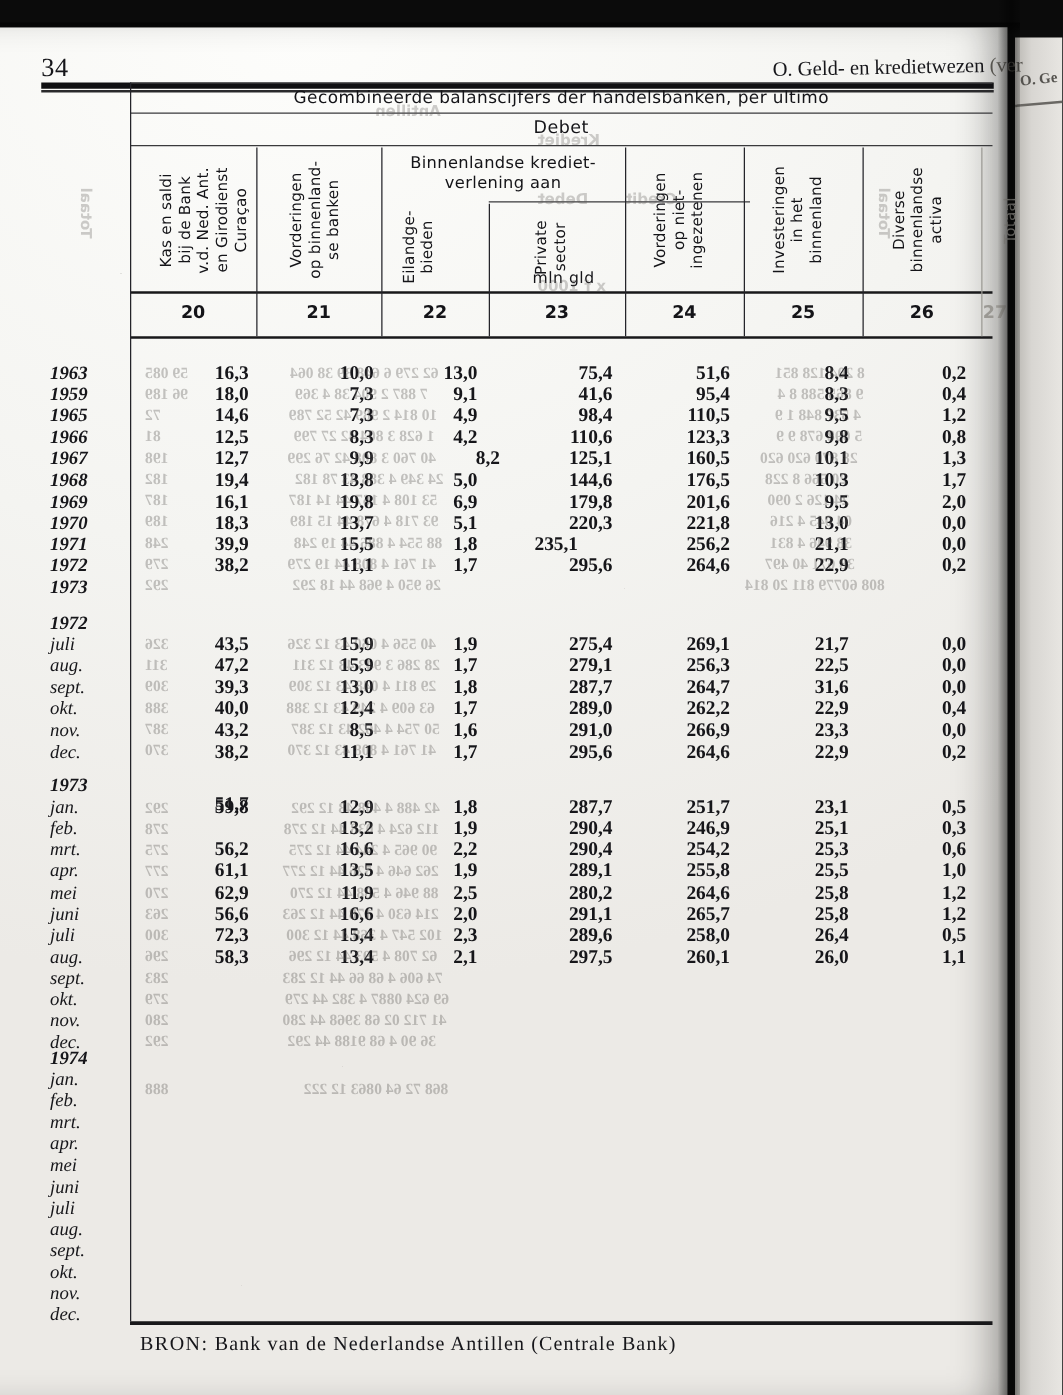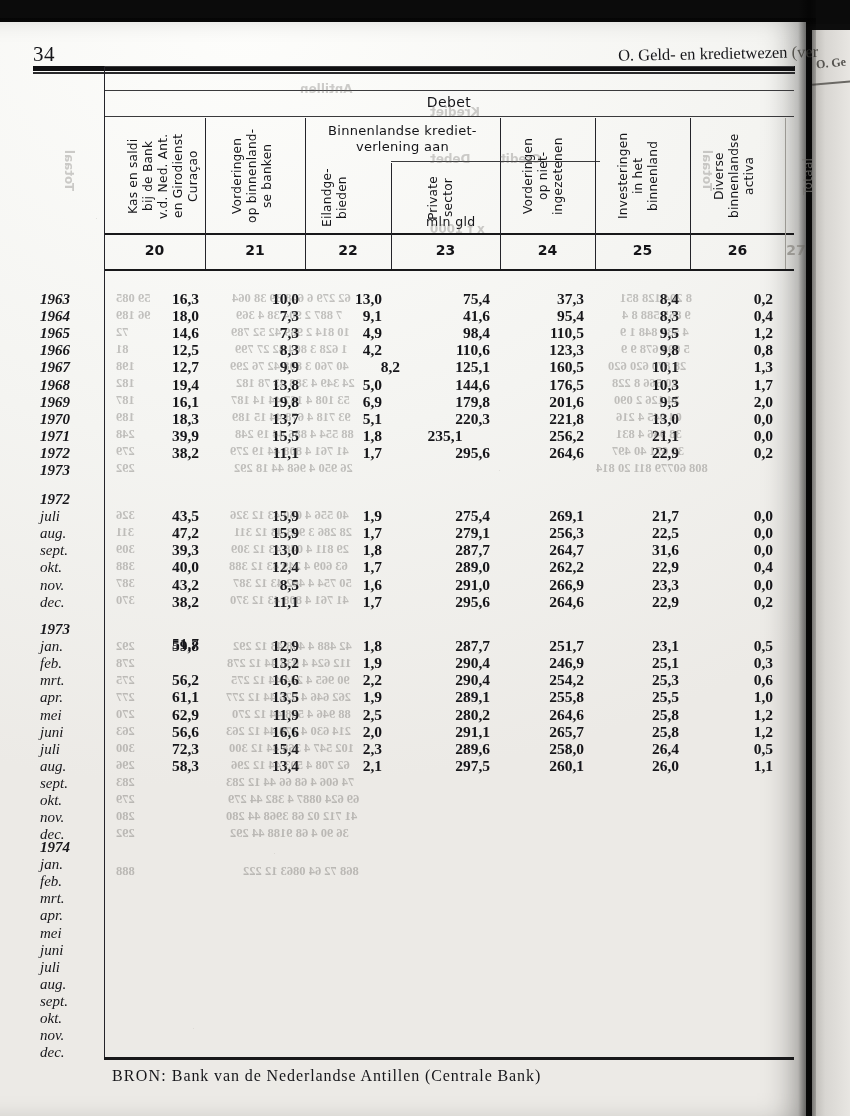--- a/index.html
+++ b/index.html
@@ -202,20 +202,21 @@
 
   <div class="vrule" style="left:0px;top:0px;height:991px;"></div>
   <div class="vrule" style="left:101px;top:52px;height:151px;"></div>
   <div class="vrule" style="left:201px;top:52px;height:151px;"></div>
   <div class="vrule" style="left:287px;top:97px;height:106px;"></div>
   <div class="vrule" style="left:396px;top:52px;height:151px;"></div>
   <div class="vrule" style="left:491px;top:52px;height:151px;"></div>
   <div class="vrule" style="left:586px;top:52px;height:151px;"></div>
   <div class="vrule" style="left:681px;top:52px;height:151px;background:#9b9994;"></div>
 
+  <div class="caption" style="top:4px;">Gecombineerde  balanscijfers  der  handelsbanken,  per  ultimo</div>
   <div class="debet" style="top:28px;">Debet</div>
 
   <div class="grouphead" style="top:57px;left:201px;width:195px;">Binnenlandse  krediet-
 verlening  aan</div>
 
   <div class="vhead" style="left:22px;top:58px;height:104px;width:62px;">Kas en saldi
 bij de Bank
 v.d. Ned. Ant.
 en Girodienst
 Curaçao</div>
@@ -248,24 +249,24 @@
   <div class="colnum" style="left:586px;top:176px;width:95px;">26</div>
   <div class="colnum faded" style="left:681px;top:176px;width:22px;">27</div>
 </div>
 
 <div id="body">
     <div class="ylabel year" style="left: 40px; top: 291px;">1963</div>
     <div class="cell" style="left: 109px; width: 90px; top: 290px;">16,3</div>
     <div class="cell" style="left: 209px; width: 90px; top: 290px;">10,0</div>
     <div class="cell" style="left: 292px; width: 90px; top: 290px;">13,0</div>
     <div class="cell" style="left: 400px; width: 90px; top: 290px;">75,4</div>
-    <div class="cell" style="left: 494px; width: 90px; top: 290px;">37,3</div>
+    <div class="cell" style="left: 494px; width: 90px; top: 290px;">51,6</div>
     <div class="cell" style="left: 589px; width: 90px; top: 290px;">8,4</div>
     <div class="cell" style="left: 683px; width: 90px; top: 290px;">0,2</div>
-    <div class="ylabel year" style="left: 40px; top: 308.1px;">1964</div>
+    <div class="ylabel year" style="left: 40px; top: 308.1px;">1959</div>
     <div class="cell" style="left: 109px; width: 90px; top: 307.1px;">18,0</div>
     <div class="cell" style="left: 209px; width: 90px; top: 307.1px;">7,3</div>
     <div class="cell" style="left: 292px; width: 90px; top: 307.1px;">9,1</div>
     <div class="cell" style="left: 400px; width: 90px; top: 307.1px;">41,6</div>
     <div class="cell" style="left: 494px; width: 90px; top: 307.1px;">95,4</div>
     <div class="cell" style="left: 589px; width: 90px; top: 307.1px;">8,3</div>
     <div class="cell" style="left: 683px; width: 90px; top: 307.1px;">0,4</div>
     <div class="ylabel year" style="left: 40px; top: 325.2px;">1965</div>
     <div class="cell" style="left: 109px; width: 90px; top: 324.2px;">14,6</div>
     <div class="cell" style="left: 209px; width: 90px; top: 324.2px;">7,3</div>

